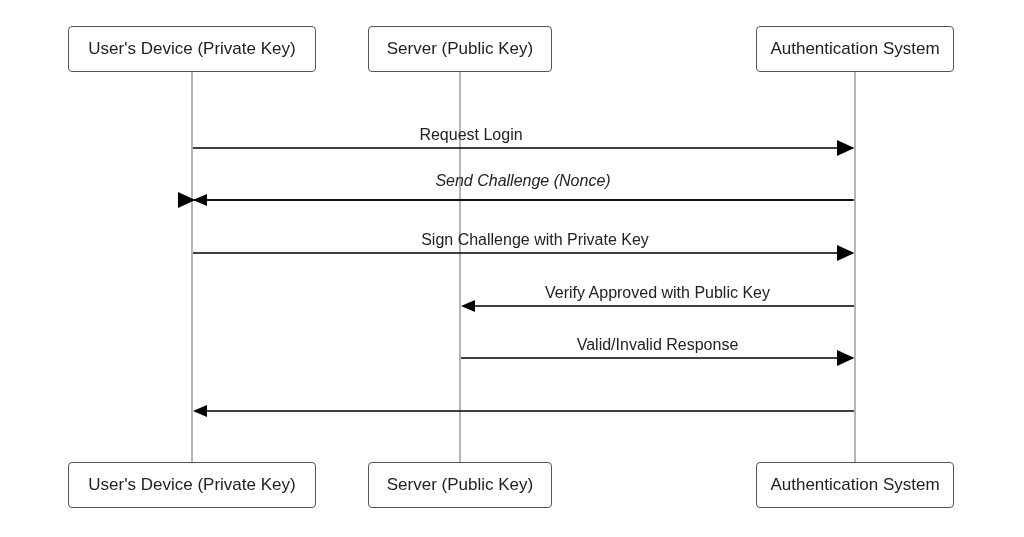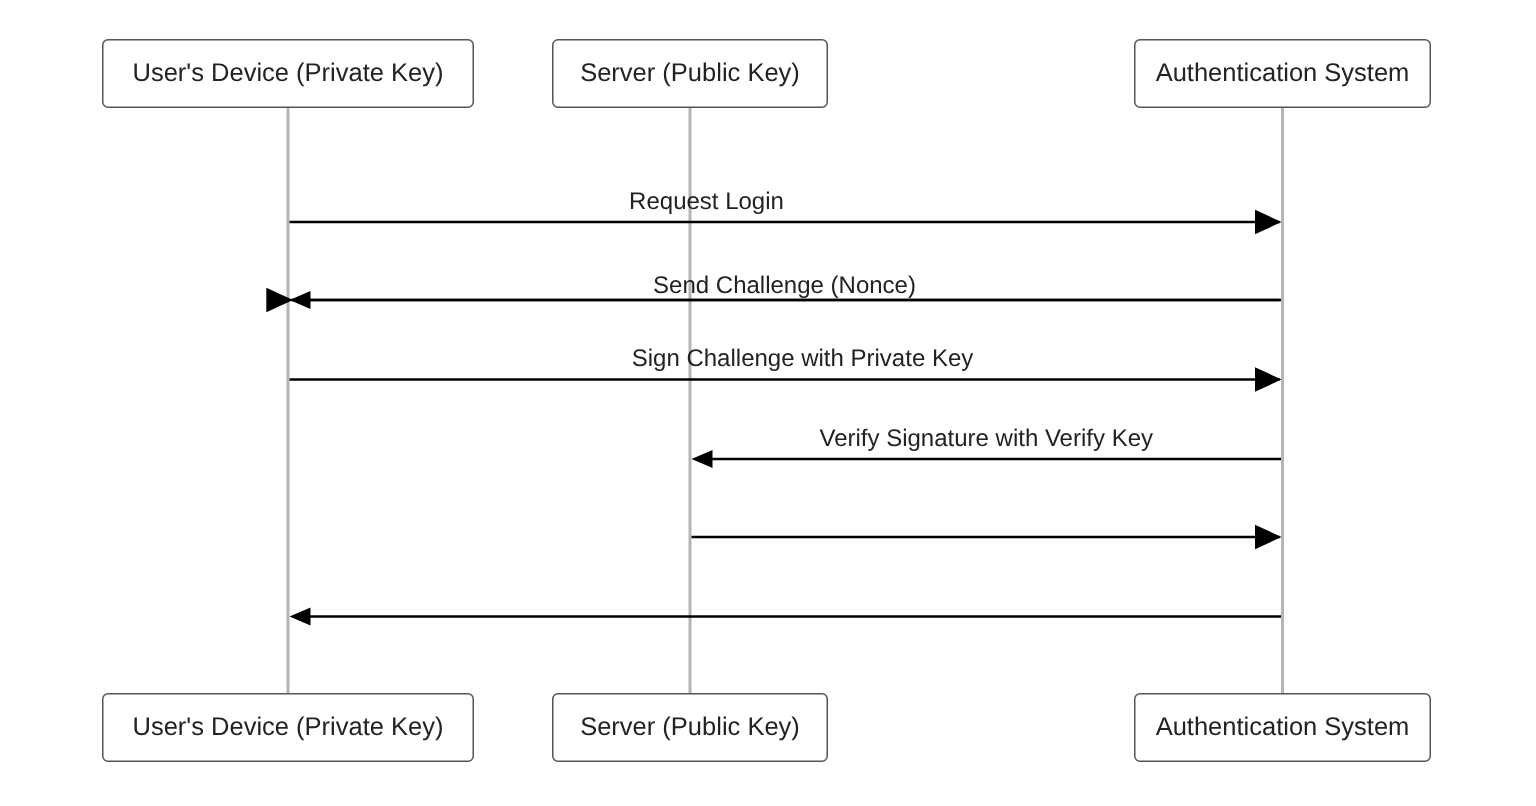--- a/index.html
+++ b/index.html
@@ -109,17 +109,18 @@
     <span>User's Device (Private Key)</span>
   </div>
   <div class="actor-box" style="left:368px; top:462px; width:184px; height:46px;">
     <span>Server (Public Key)</span>
   </div>
   <div class="actor-box" style="left:756px; top:462px; width:198px; height:46px;">
     <span>Authentication System</span>
   </div>
 
   <div class="label" style="left:193px; width:556px; top:126px;">Request Login</div>
-  <div class="label" style="left:193px; width:660px; top:182px;">Send Challenge (Nonce)</div>
+  <div class="label" style="left:193px; width:660px; top:172px;font-style:italic;">Send Challenge (Nonce)</div>
   <div class="label" style="left:193px; width:660px; top:231px;margin-left:12px;">Sign Challenge with Private Key</div>
-  <div class="label" style="left:461px; width:393px; top:284px;">Verify Signature with Verify Key</div>
+  <div class="label" style="left:461px; width:393px; top:284px;">Verify Approved with Public Key</div>
+  <div class="label" style="left:461px; width:393px; top:336px;">Valid/Invalid Response</div>
 
 </div>
 
 </body></html>

